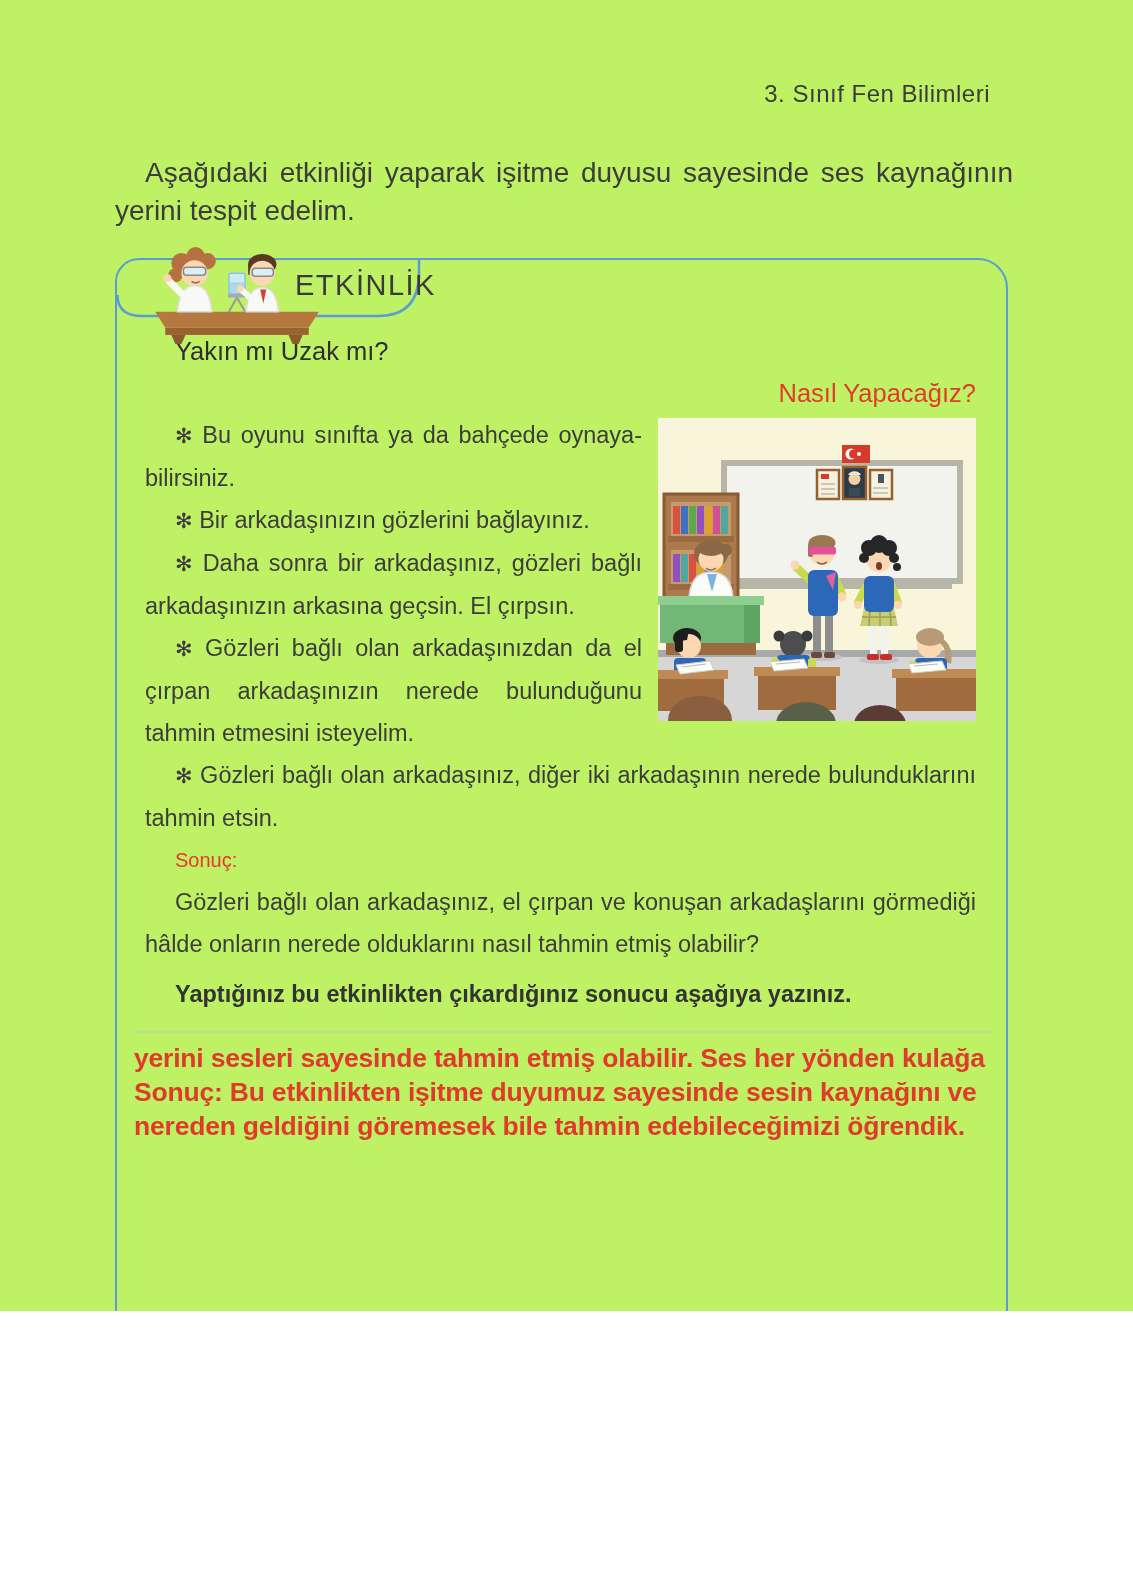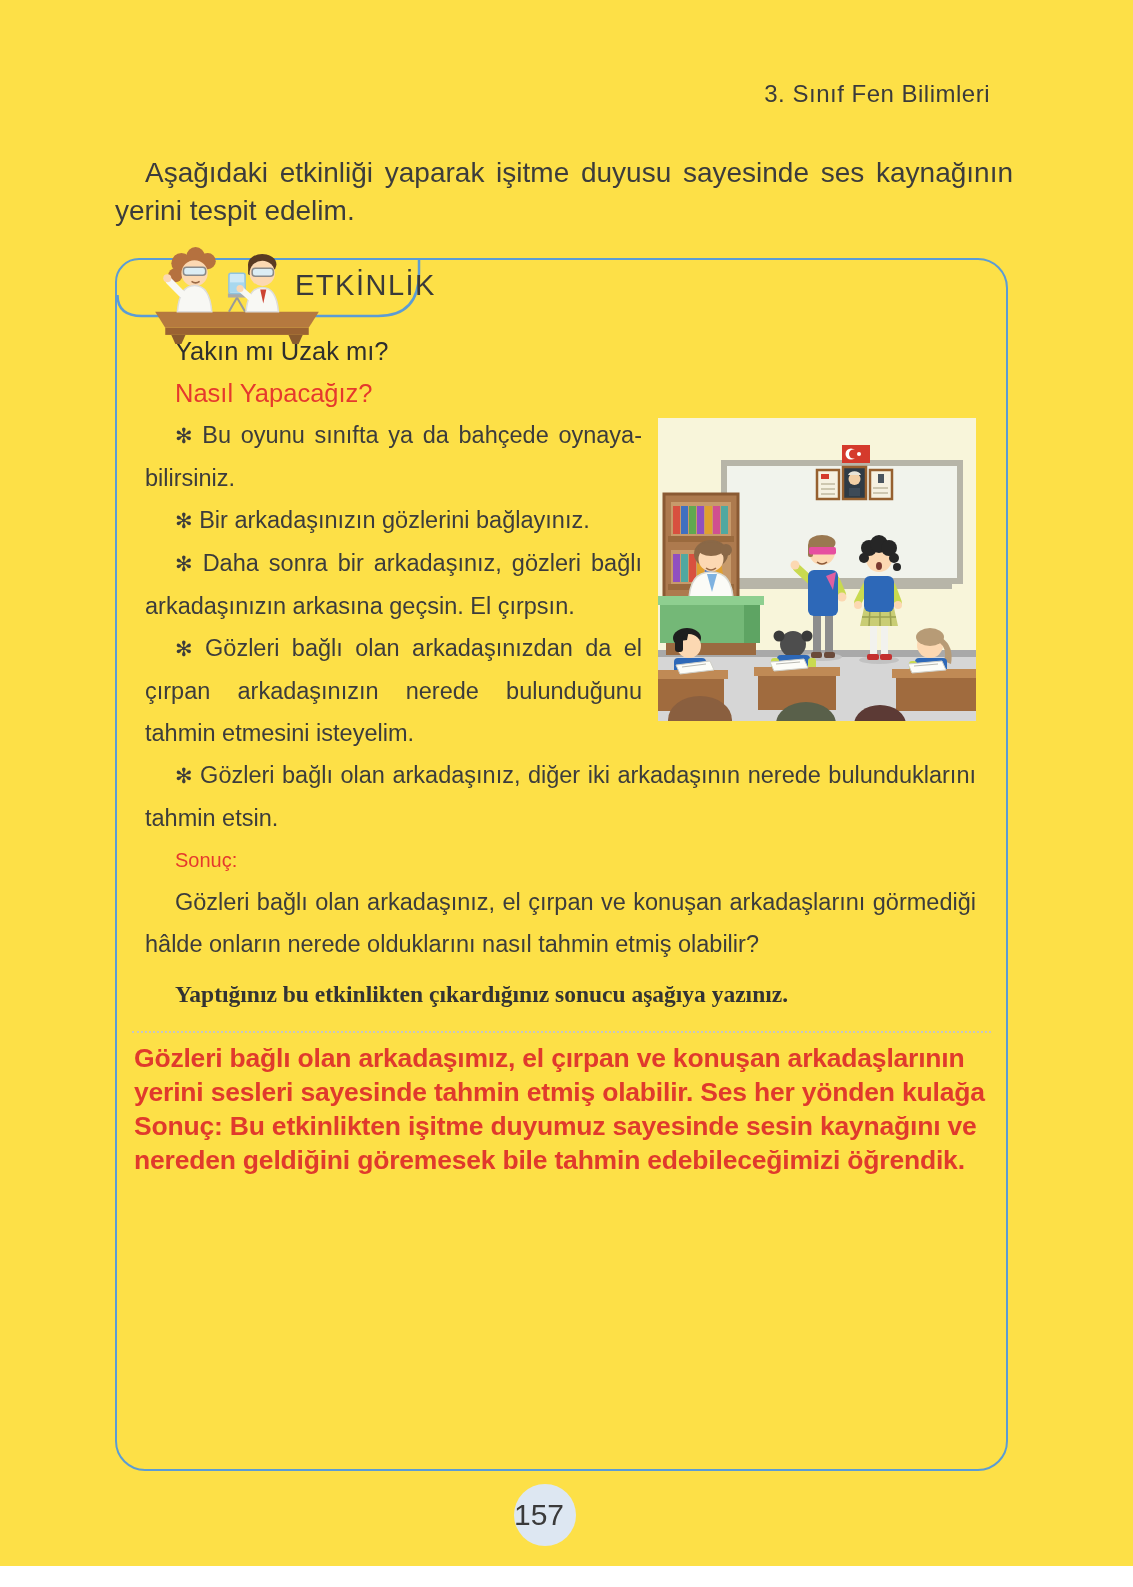--- a/index.html
+++ b/index.html
@@ -1,17 +1,17 @@
 <!DOCTYPE html>
 <html lang="tr"><head>
 <meta charset="utf-8">
 <style>
   html,body{margin:0;padding:0;background:#ffffff;}
   .page{
-    position:relative;width:1133px;height:1566px;background:#fde047;
+    position:relative;width:1133px;height:1311px;background:#bef264;
     font-family:"Liberation Sans",sans-serif;color:#3c3c3c;overflow:hidden;
   }
   .header{padding-top:80px;text-align:right;padding-right:143px;}
   .header-title{font-size:24px;color:#3b3b3b;letter-spacing:.5px;}
   .intro{
     margin:46px 120px 0 115px;font-size:28px;line-height:38px;
     text-align:justify;text-indent:30px;
   }
   .activity-box{
     position:relative;margin:28px 0 0 115px;width:893px;height:1213px;
@@ -19,26 +19,26 @@
     box-sizing:border-box;
   }
   .tab-curve{position:absolute;left:-1px;top:-1px;width:320px;height:64px;overflow:visible;}
   .tab-label{
     position:absolute;left:178px;top:9px;width:136px;text-align:center;
     font-size:29px;letter-spacing:1.5px;color:#3a3a3a;
   }
   .kids-illustration{position:absolute;left:24px;top:-13px;width:192px;height:97px;}
   .activity-content{padding:70px 30px 0 28px;font-size:23.5px;line-height:42px;}
   .activity-title{margin:0;font-size:25.5px;font-weight:normal;color:#2e2e2e;padding-left:30px;line-height:42px;}
-  .activity-subtitle{margin:0;font-size:25.5px;font-weight:normal;color:#e5392d;padding-left:30px;line-height:42px;}
+  .activity-subtitle{margin:0;font-size:25.5px;font-weight:normal;color:#e5392d;padding-left:30px;line-height:42px;text-align:right;}
   .classroom{float:right;width:318px;height:303px;margin:4px 0 4px 16px;}
   .step,.question{margin:0;text-align:justify;text-indent:30px;}
   .star{font-size:21px;}
   .result-label{margin:0;font-size:20px;font-weight:normal;color:#e5392d;padding-left:30px;line-height:42px;}
-  .instruction{margin:8px 0 0 0;text-indent:30px;font-weight:bold;color:#333;font-family:Liberation Serif, serif;}
+  .instruction{margin:8px 0 0 0;text-indent:30px;font-weight:bold;color:#333;}
   .answer{margin:16px -15px 0 -13px;border-top:2px dotted #c6c6c6;padding:8px 2px 0 2px;}
   .answer-line{
     color:#e03a2c;font-weight:bold;font-size:26.5px;line-height:34px;
     letter-spacing:-0.2px;white-space:nowrap;
   }
   .page-number{
     width:62px;height:62px;border-radius:50%;background:#dde7f2;
     margin:13px 0 0 514px;text-align:left;line-height:62px;
     font-size:30px;color:#3a3a3a;
   }
@@ -226,21 +226,20 @@
       <p class="step"><span class="star">✻</span> <span>Bir arkadaşınızın gözlerini bağlayınız.</span></p>
       <p class="step"><span class="star">✻</span> <span>Daha sonra bir arkadaşınız, gözleri bağlı arkadaşınızın arkasına geçsin. El çırpsın.</span></p>
       <p class="step"><span class="star">✻</span> <span>Gözleri bağlı olan arkadaşınızdan da el çırpan arkadaşınızın nerede bulunduğunu tahmin etmesini isteyelim.</span></p>
       <p class="step"><span class="star">✻</span> <span>Gözleri bağlı olan arkadaşınız, diğer iki arkadaşının nerede bulunduklarını tahmin etsin.</span></p>
 
       <h4 class="result-label">Sonuç:</h4>
       <p class="question">Gözleri bağlı olan arkadaşınız, el çırpan ve konuşan arkadaşlarını görmediği hâlde onların nerede olduklarını nasıl tahmin etmiş olabilir?</p>
       <p class="instruction">Yaptığınız bu etkinlikten çıkardığınız sonucu aşağıya yazınız.</p>
 
       <div class="answer">
-        <div class="answer-line">Gözleri bağlı olan arkadaşımız, el çırpan ve konuşan arkadaşlarının</div>
         <div class="answer-line">yerini sesleri sayesinde tahmin etmiş olabilir. Ses her yönden kulağa</div>
         <div class="answer-line">Sonuç: Bu etkinlikten işitme duyumuz sayesinde sesin kaynağını ve</div>
         <div class="answer-line">nereden geldiğini göremesek bile tahmin edebileceğimizi öğrendik.</div>
       </div>
 
     </div>
   </div>
 
   <div class="page-number">157</div>
 

